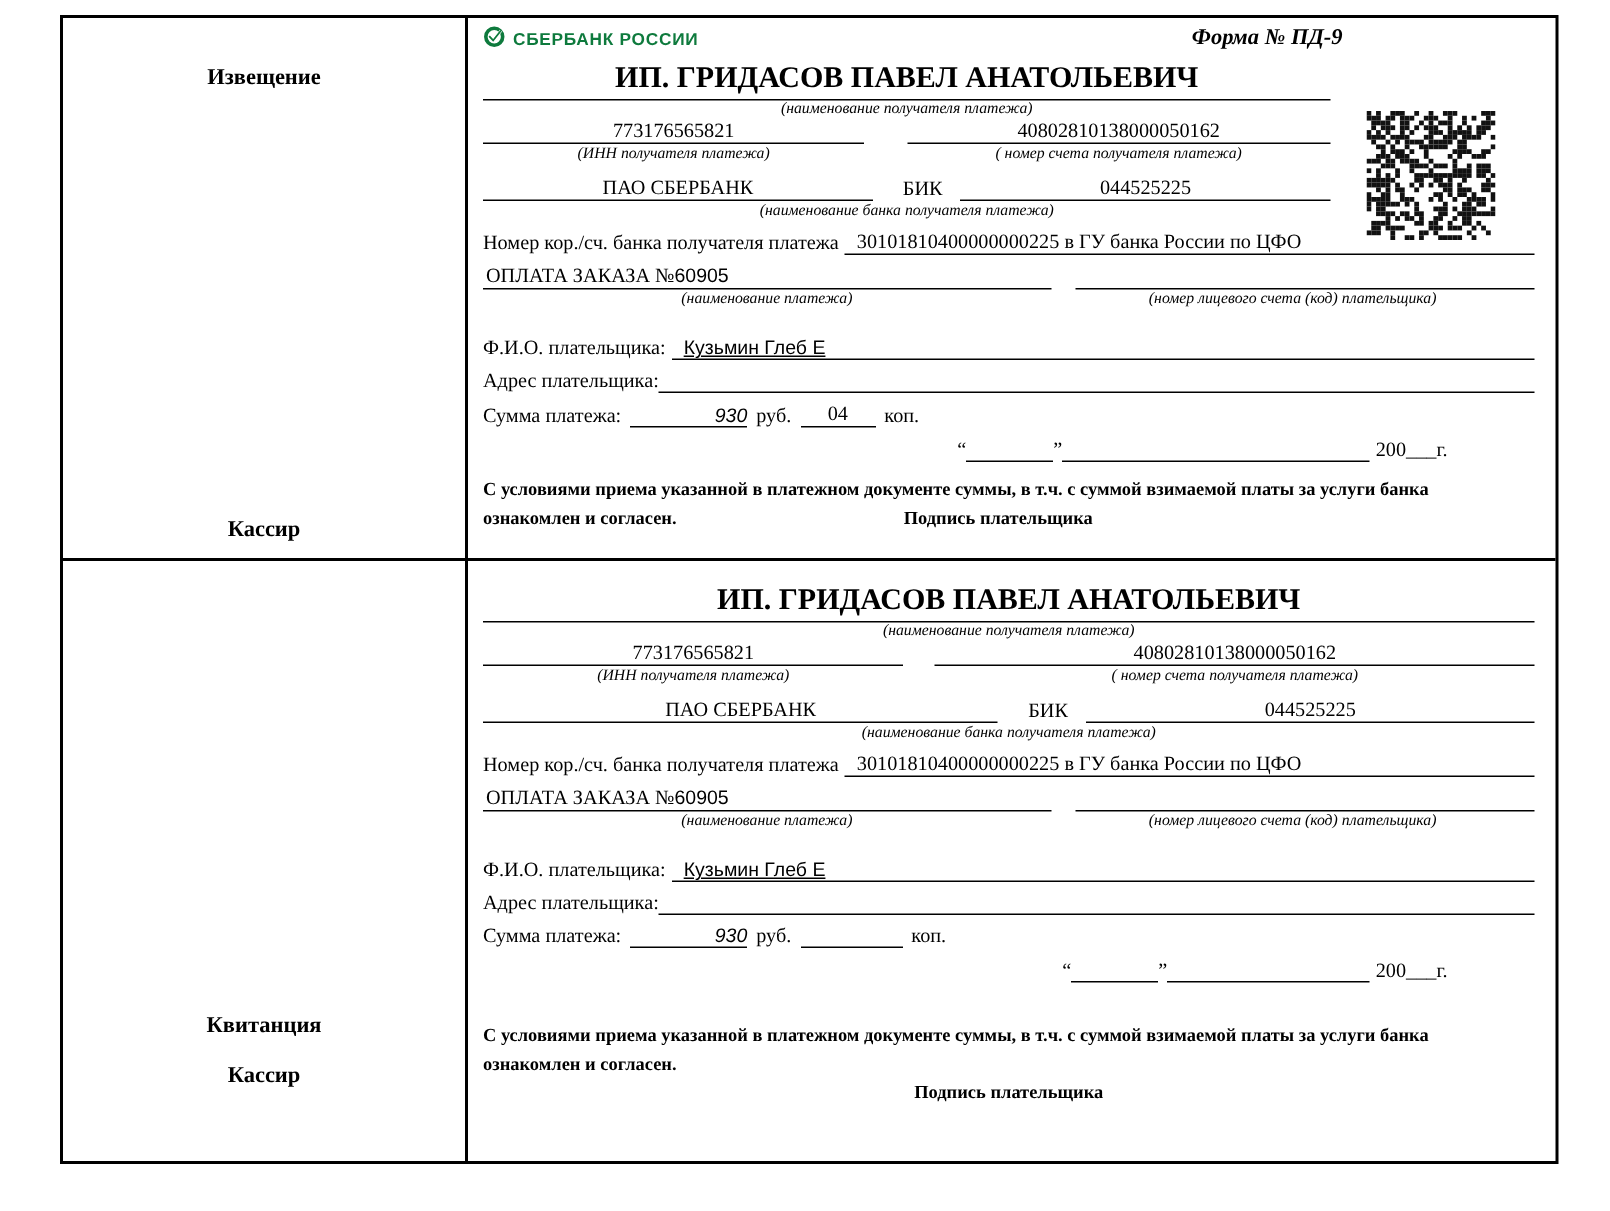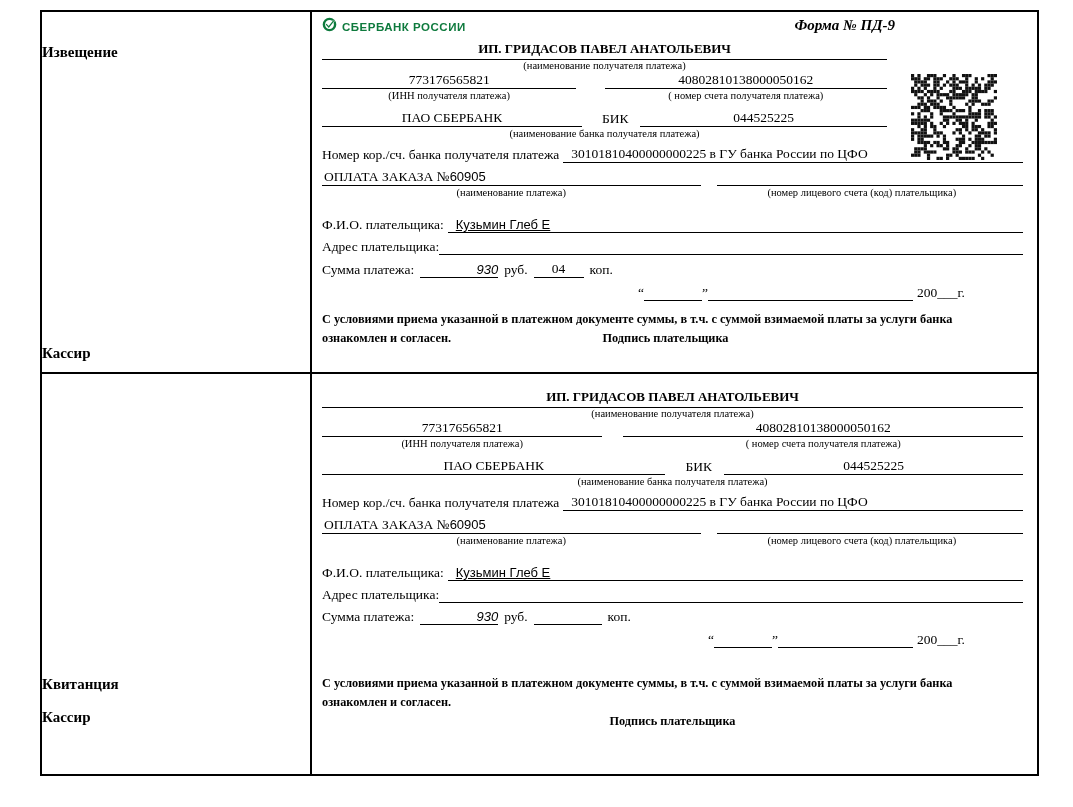--- a/index.html
+++ b/index.html
@@ -17,21 +17,21 @@
     display: flex; flex-direction: column;
     background: #fff;
   }
   .section { display: flex; min-height: 0; }
   .section.top { height: 362px; border-bottom: 2px solid #000; }
   .section.bottom { flex: 1; }
 
   .side-cell {
     width: 270px; flex: 0 0 270px;
     border-right: 2px solid #000;
-    display: flex; flex-direction: column; align-items: flex-start;
+    display: flex; flex-direction: column; align-items: center;
     font-weight: bold; font-size: 15px;
   }
   .side-cell.top-side { justify-content: space-between; padding: 32px 0 10px 0; }
   .side-cell.bottom-side { justify-content: flex-end; padding-bottom: 48px; }
   .side-cell.bottom-side .side-label { margin-bottom: 16px; }
 
   .form-cell {
     flex: 1; position: relative;
     padding: 5px 14px 4px 10px;
     font-size: 13.5px;
@@ -46,26 +46,26 @@
   }
   .form-number { font-weight: bold; font-style: italic; font-size: 15px; margin-right: 128px; }
 
   .qr { position: absolute; top: 62px; right: 40px; width: 86px; height: 86px; }
   .qr svg { width: 100%; height: 100%; fill: #111; }
 
   .u { border-bottom: 1px solid #000; }
   span.u { display: inline-block; min-height: 1.15em; vertical-align: bottom; }
 
   .frow { display: flex; align-items: flex-end; margin-top: 6px; }
-  .cap { font-size: 10.5px; text-align: center; line-height: 1.15; }
+  .cap { font-size: 10.5px; text-align: center; line-height: 1.15; font-style: italic; }
   .lbl { white-space: nowrap; }
   .fill { flex: 1; }
 
   .narrow { width: 565px; }
-  .payee { text-align: center; font-weight: bold; font-size: 13px; padding-bottom: 2px; margin-top: 2px; }
+  .payee { text-align: center; font-weight: bold; font-size: 20px; padding-bottom: 2px; margin-top: 2px; }
   .caprow { display: flex; margin-top: 1px; }
 
   .vals { justify-content: space-between; margin-top: 0; }
   .narrow .val-inn  { width: 45%; text-align: center; }
   .narrow .val-acc  { width: 50%; text-align: center; }
   .narrow .cap-inn  { width: 45%; }
   .narrow .cap-acc  { width: 50%; }
 
   .bankrow { margin-top: 8px; }
   .narrow .bank-name { width: 46%; text-align: center; }

